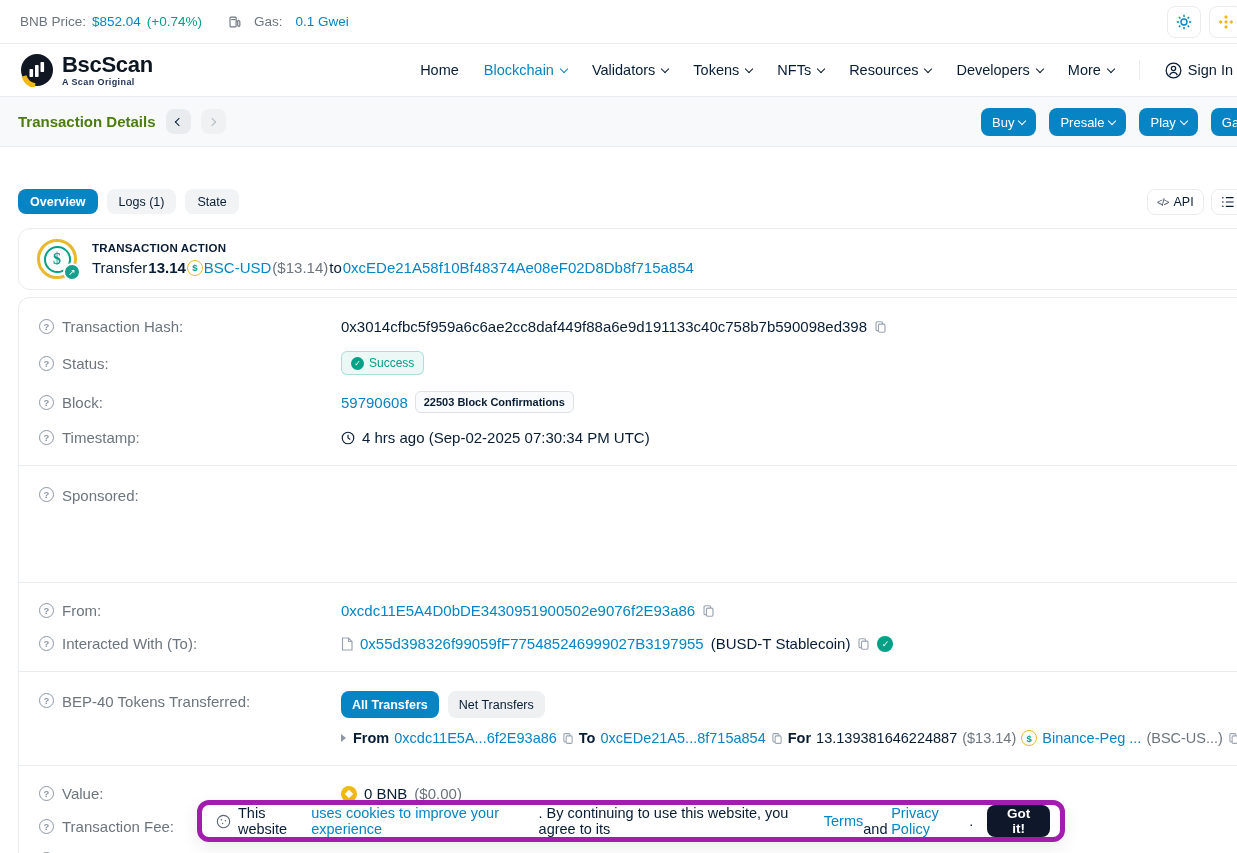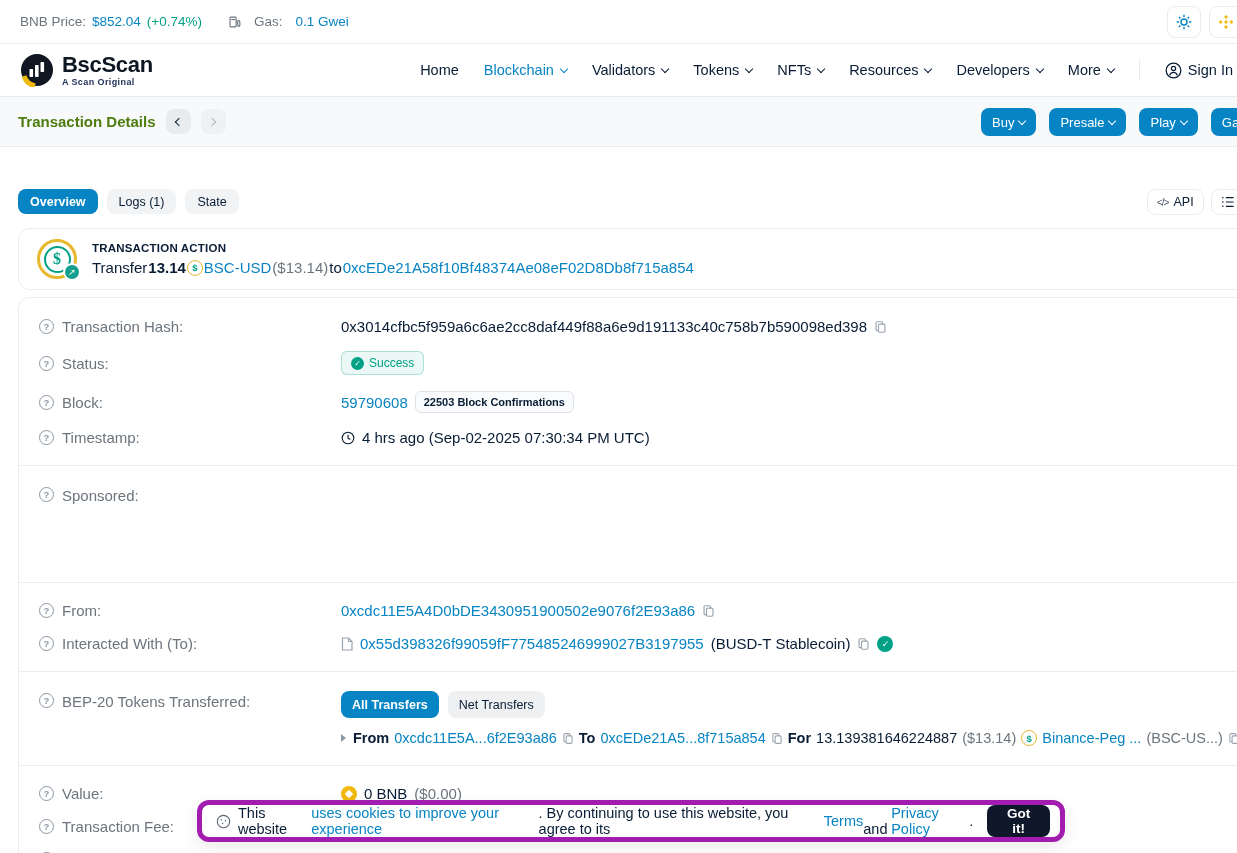--- a/index.html
+++ b/index.html
@@ -420,21 +420,21 @@
       </button>
       <span class="verified-check">✓</span>
     </div>
   </div>
 
   <div class="divider"></div>
 
   <div class="drow top">
     <div class="dlabel">
       <span class="q-icon">?</span>
-      <span>BEP-20 Tokens Transferred:</span>
+      <span>BEP-40 Tokens Transferred:</span>
     </div>
     <div class="dvalue-col">
       <div style="display:flex; gap:9px;">
         <button class="filter-btn active">All Transfers</button>
         <button class="filter-btn">Net Transfers</button>
       </div>
       <div class="transfer-line">
         <i class="caret-right"></i>
         <span class="bold">From</span>
         <a href="#" class="blue">0xcdc11E5A...6f2E93a86</a>

